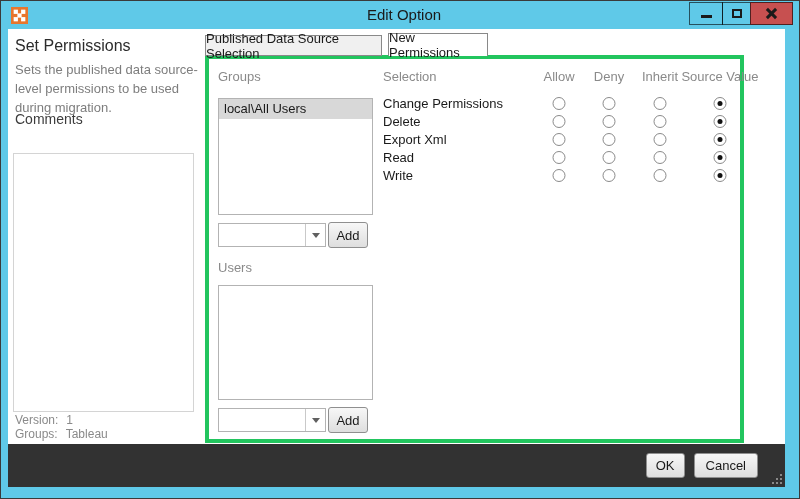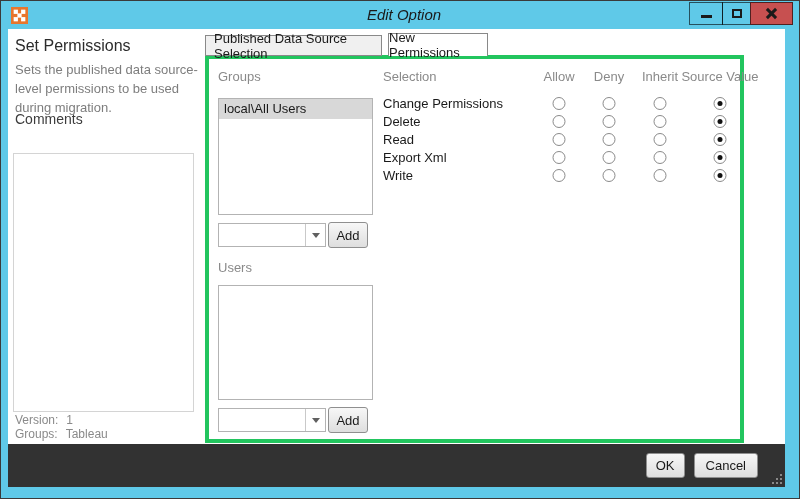--- a/index.html
+++ b/index.html
@@ -8,21 +8,21 @@
   .window{
     position:relative; width:800px; height:499px;
     background:#5fc9e8; border:1px solid #3a3a3a; overflow:hidden;
   }
 
   
   .titlebar{ position:absolute; top:1px; left:1px; right:1px; height:27px; }
   .app-icon{ position:absolute; left:9px; top:5px; width:17px; height:17px; }
   .title{
     position:absolute; left:8px; right:0; top:4px; text-align:center;
-    font-size:15px; color:#1a1a1a;font-style:italic;
+    font-size:15px; color:#1a1a1a;
   }
   .caption-buttons{ position:absolute; top:0; right:5px; display:flex; }
   .cap-btn{
     height:23px; display:flex; align-items:center; justify-content:center;
     border:1px solid rgba(0,0,0,.6); margin-left:-1px; cursor:default;
   }
   .cap-btn.min{ width:34px; }
   .cap-btn.max{ width:29px; }
   .cap-btn.close{ width:43px; background:#c75050; }
   .glyph-min{ width:11px; height:3px; background:#1a1a1a; margin-top:6px; }
@@ -50,21 +50,21 @@
   .meta{ position:absolute; left:7px; font-size:12px; color:#8a8a8a; }
   .meta.version{ top:384px; }
   .meta.author{ top:398px; }
   .meta .val{ margin-left:8px; }
 
   
   .tab{
     position:absolute; display:flex; align-items:center; justify-content:center;
     font-size:13px; color:#1a1a1a; border:1px solid #898989; cursor:default;
   }
-  .tab.inactive{ left:197px; top:6px; width:177px; height:21px; background:#f0f0f0; z-index:2;padding-left:8px; }
+  .tab.inactive{ left:197px; top:6px; width:177px; height:21px; background:#f0f0f0; z-index:2; }
   .tab.active{ left:380px; top:4px; width:100px; height:23px; background:#fff; border-bottom:none; z-index:4; }
 
   
   .panel{
     position:absolute; left:197px; top:26px; width:539px; height:388px;
     border:4px solid #22c55e; background:#fff; z-index:1;
   }
   .sec-label{ position:absolute; left:9px; font-size:13px; color:#8a8a8a; }
   .groups-label{ top:10px; }
   .users-label{ top:201px; }
@@ -199,28 +199,28 @@
           <span class="radio c-source selected"></span>
         </div>
         <div class="perm-row">
           <span class="perm-name">Delete</span>
           <span class="radio c-allow"></span>
           <span class="radio c-deny"></span>
           <span class="radio c-inherit"></span>
           <span class="radio c-source selected"></span>
         </div>
         <div class="perm-row">
+          <span class="perm-name">Export Xml</span>
+          <span class="radio c-allow"></span>
+          <span class="radio c-deny"></span>
+          <span class="radio c-inherit"></span>
+          <span class="radio c-source selected"></span>
+        </div>
+        <div class="perm-row">
           <span class="perm-name">Read</span>
-          <span class="radio c-allow"></span>
-          <span class="radio c-deny"></span>
-          <span class="radio c-inherit"></span>
-          <span class="radio c-source selected"></span>
-        </div>
-        <div class="perm-row">
-          <span class="perm-name">Export Xml</span>
           <span class="radio c-allow"></span>
           <span class="radio c-deny"></span>
           <span class="radio c-inherit"></span>
           <span class="radio c-source selected"></span>
         </div>
         <div class="perm-row">
           <span class="perm-name">Write</span>
           <span class="radio c-allow"></span>
           <span class="radio c-deny"></span>
           <span class="radio c-inherit"></span>

